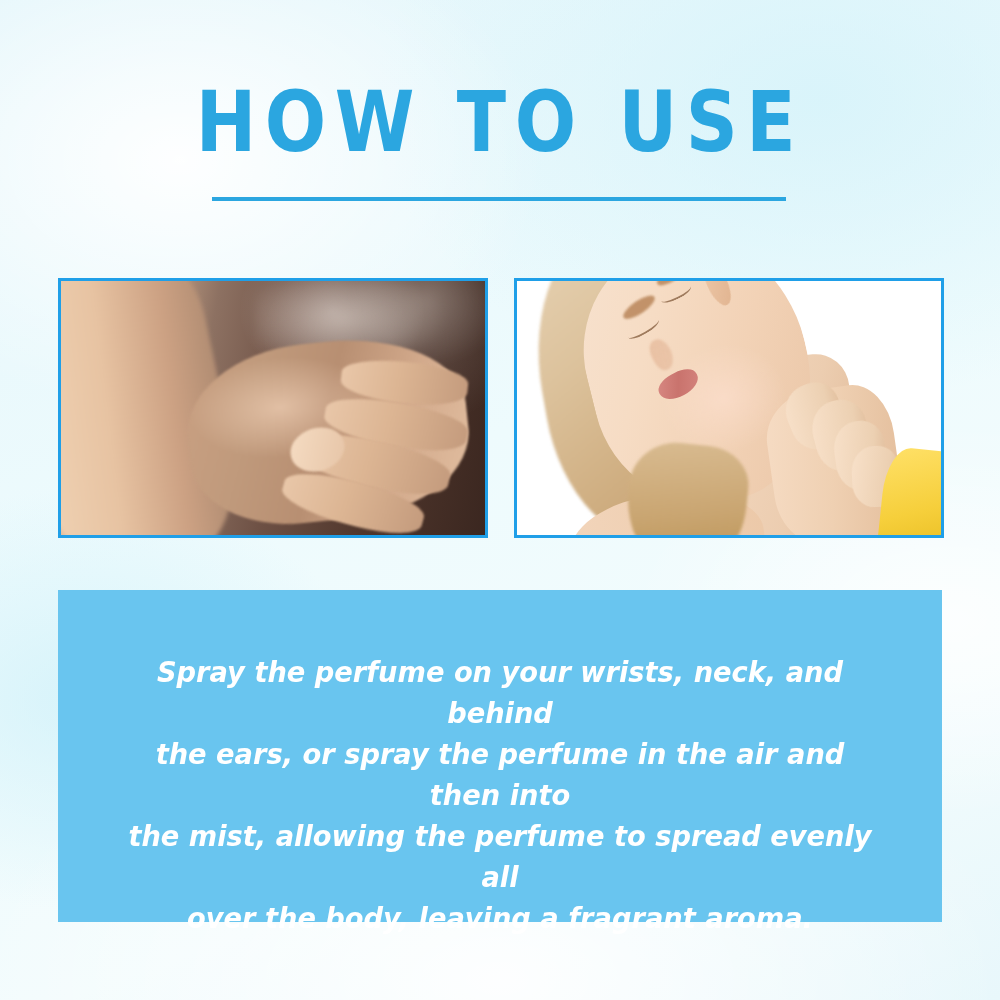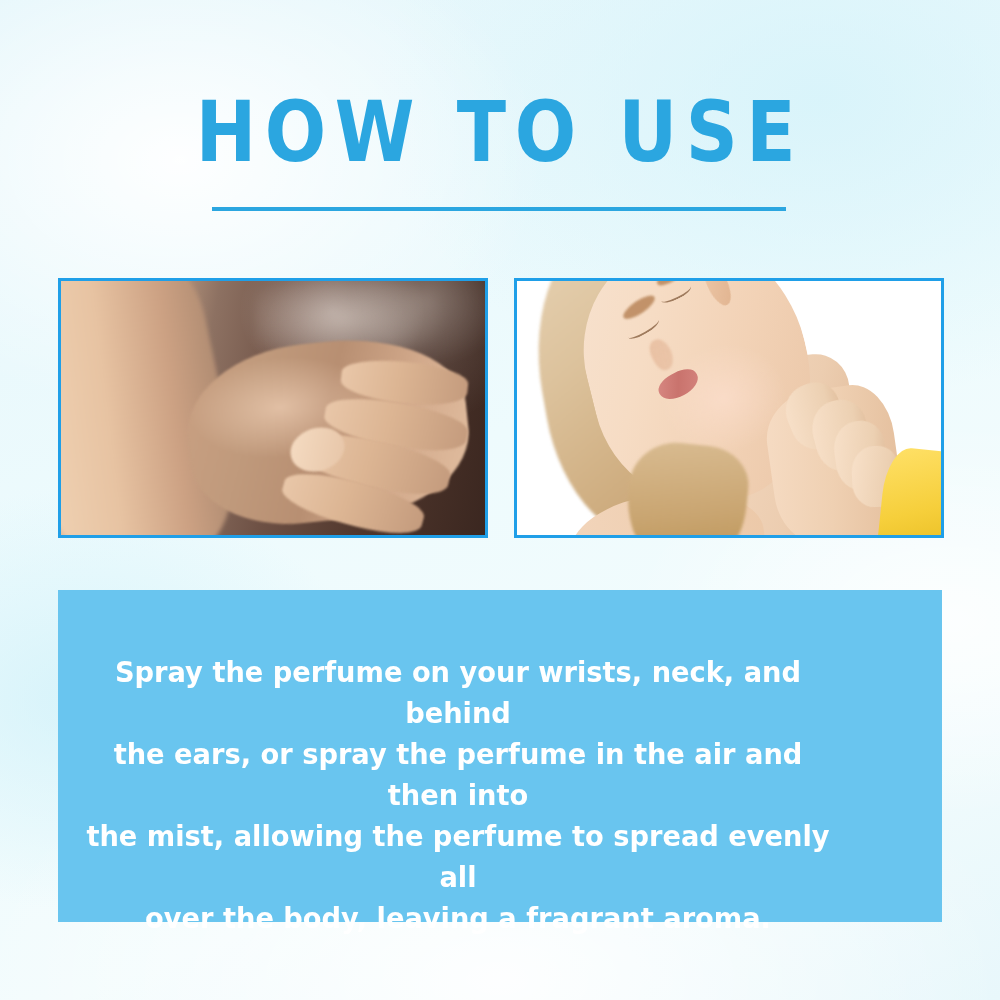--- a/index.html
+++ b/index.html
@@ -32,21 +32,21 @@
       radial-gradient(ellipse 420px 300px at 8% 70%, rgba(205,240,249,0.7) 0%, rgba(205,240,249,0) 70%),
       radial-gradient(ellipse 460px 280px at 95% 62%, rgba(255,255,255,0.8) 0%, rgba(255,255,255,0) 70%),
       linear-gradient(160deg, #e4f6fb 0%, #eefbfd 45%, #f3fcfd 75%, #e7f7fb 100%);
     pointer-events: none;
   }
 
   
   #title-block {
     position: absolute;
     left: 0;
-    top: 90px;
+    top: 80px;
     width: 1000px;
     text-align: center;
   }
   #page-title {
     font-family: "DejaVu Sans", sans-serif;
     font-size: 84px;
     line-height: 84px;
     font-weight: 700;
     color: #2ba6e0;
     letter-spacing: 10px;
@@ -289,21 +289,22 @@
   
   #text-panel {
     position: absolute;
     left: 58px;
     top: 590px;
     width: 884px;
     height: 332px;
     background: #69c5ef;
     display: flex;
     align-items: flex-start;
-    justify-content: flex-start;
+    justify-content: center;
+    font-style: italic;
   }
   #body-text {
     margin-top: 62px;
     width: 800px;
     text-align: center;
     color: #ffffff;
     font-family: "DejaVu Sans", sans-serif;
     font-size: 29px;
     line-height: 41px;
     font-weight: 700;

